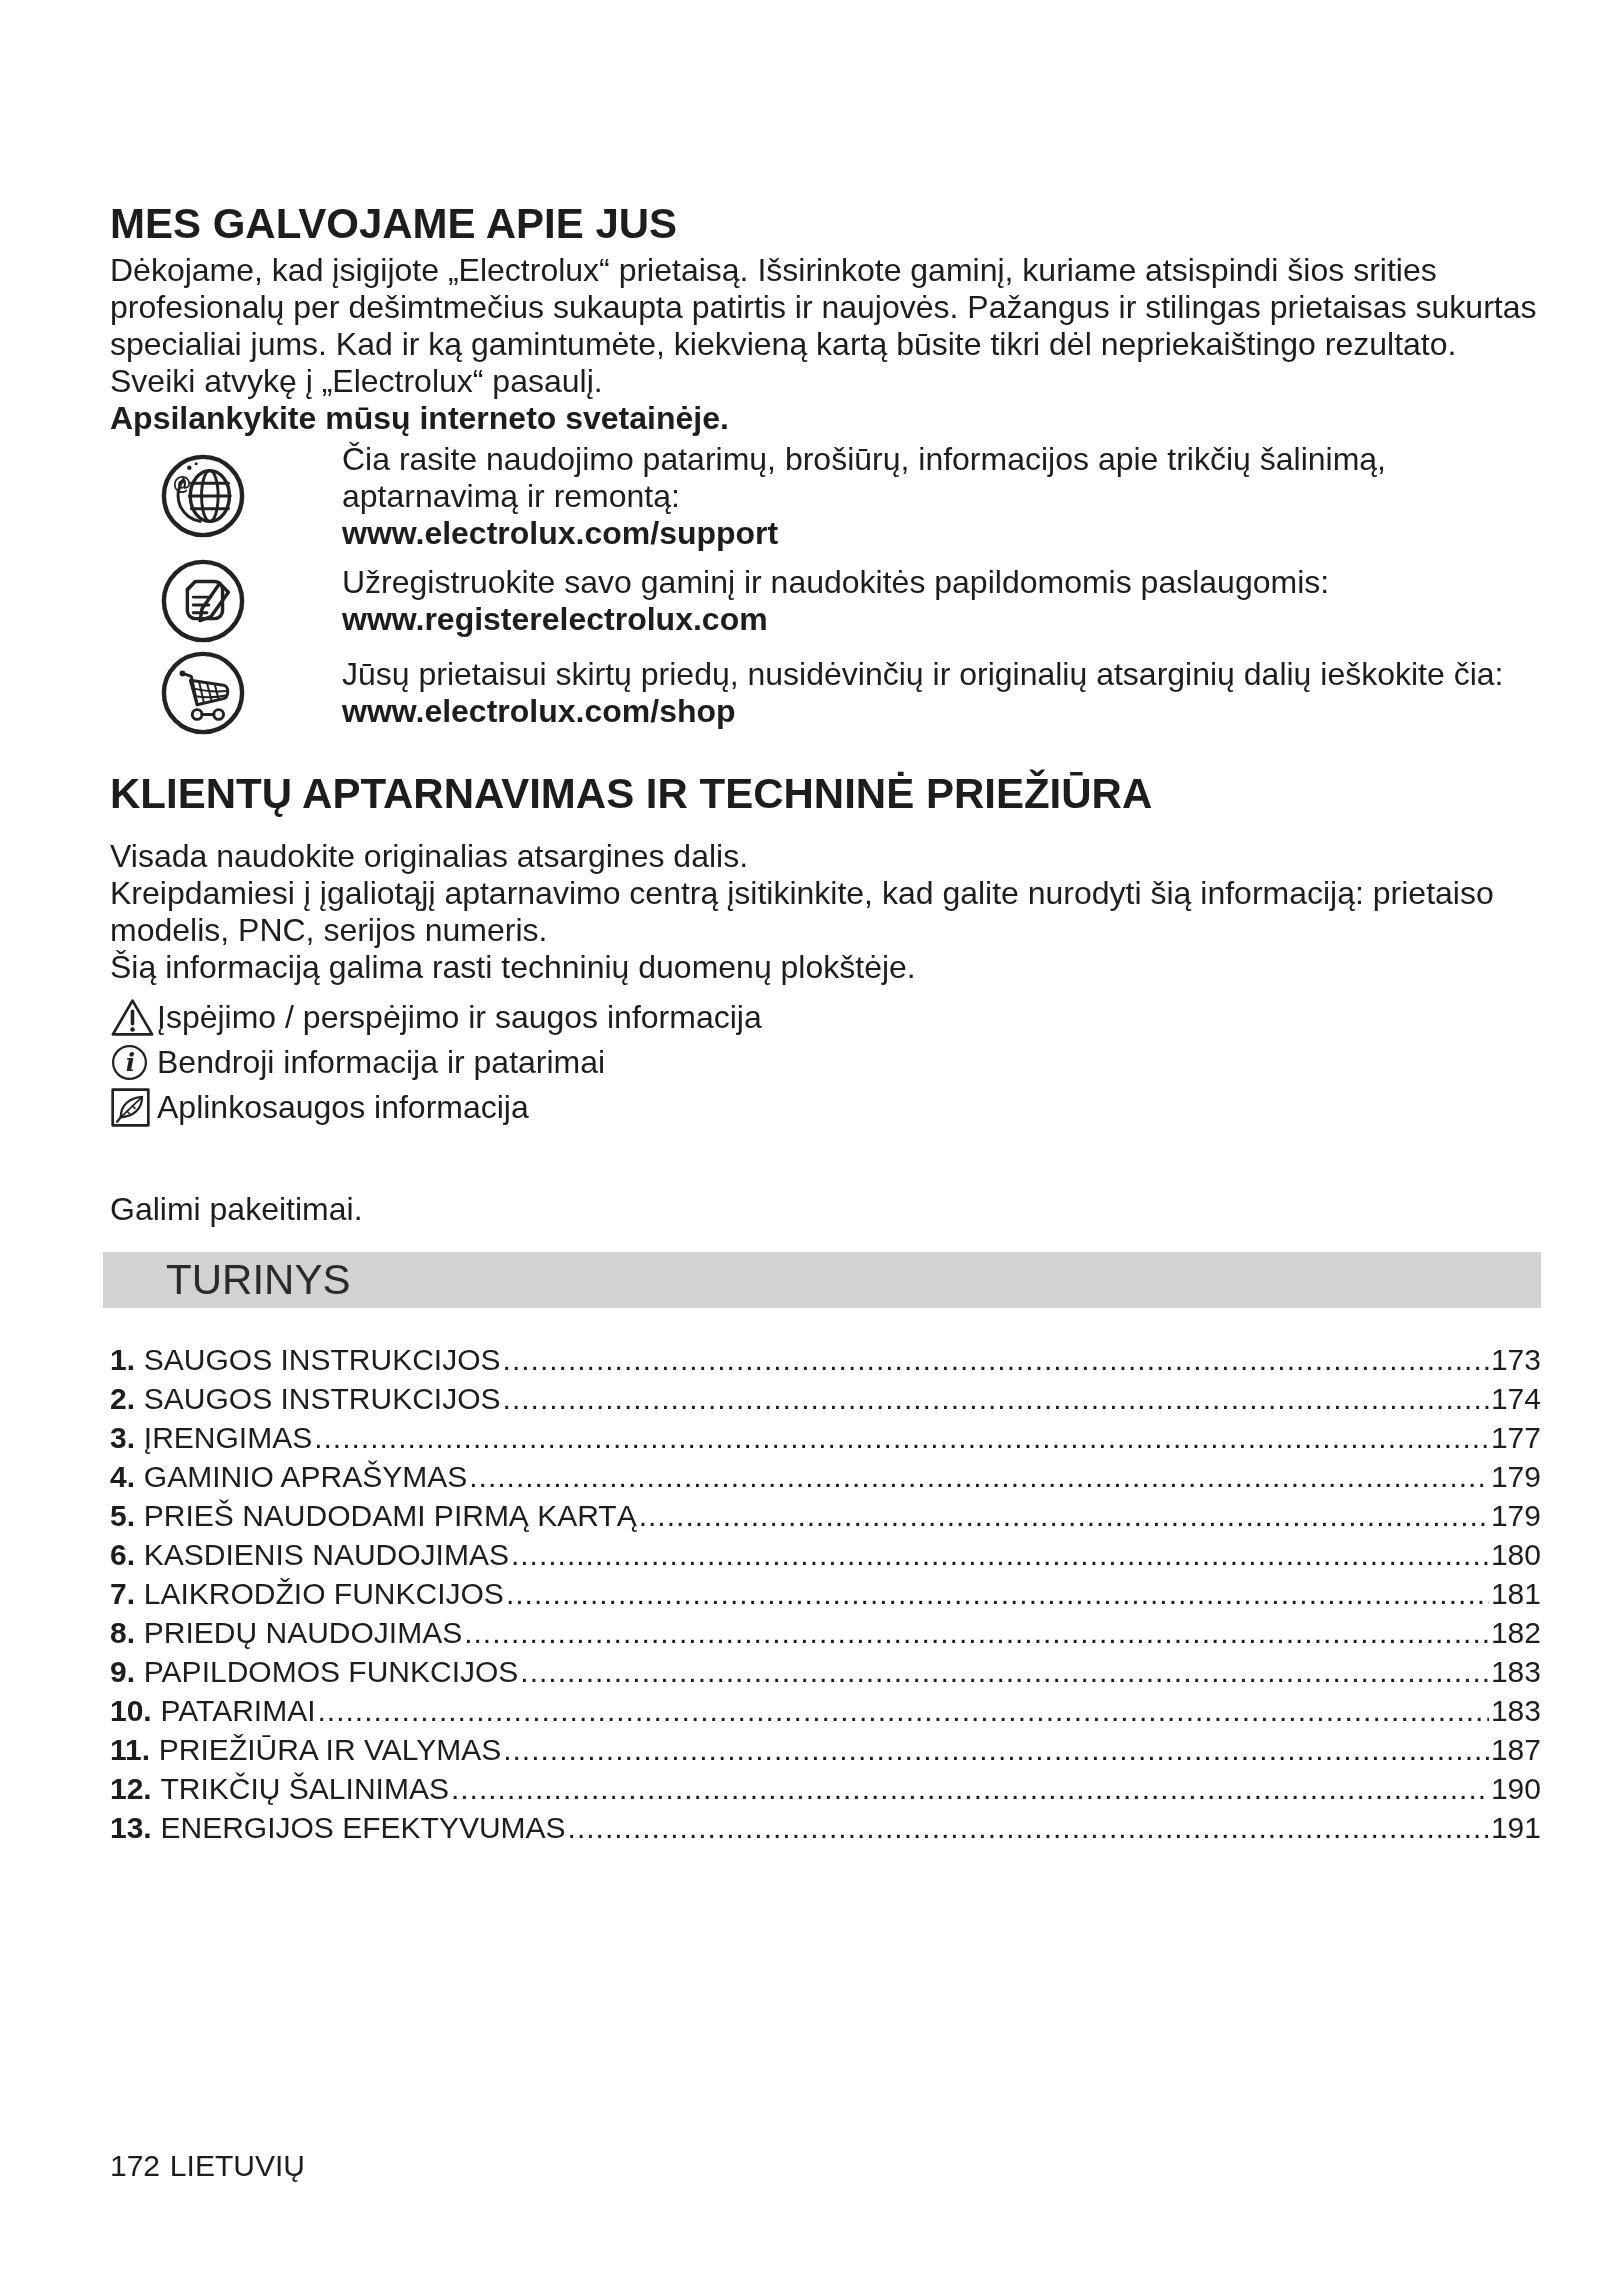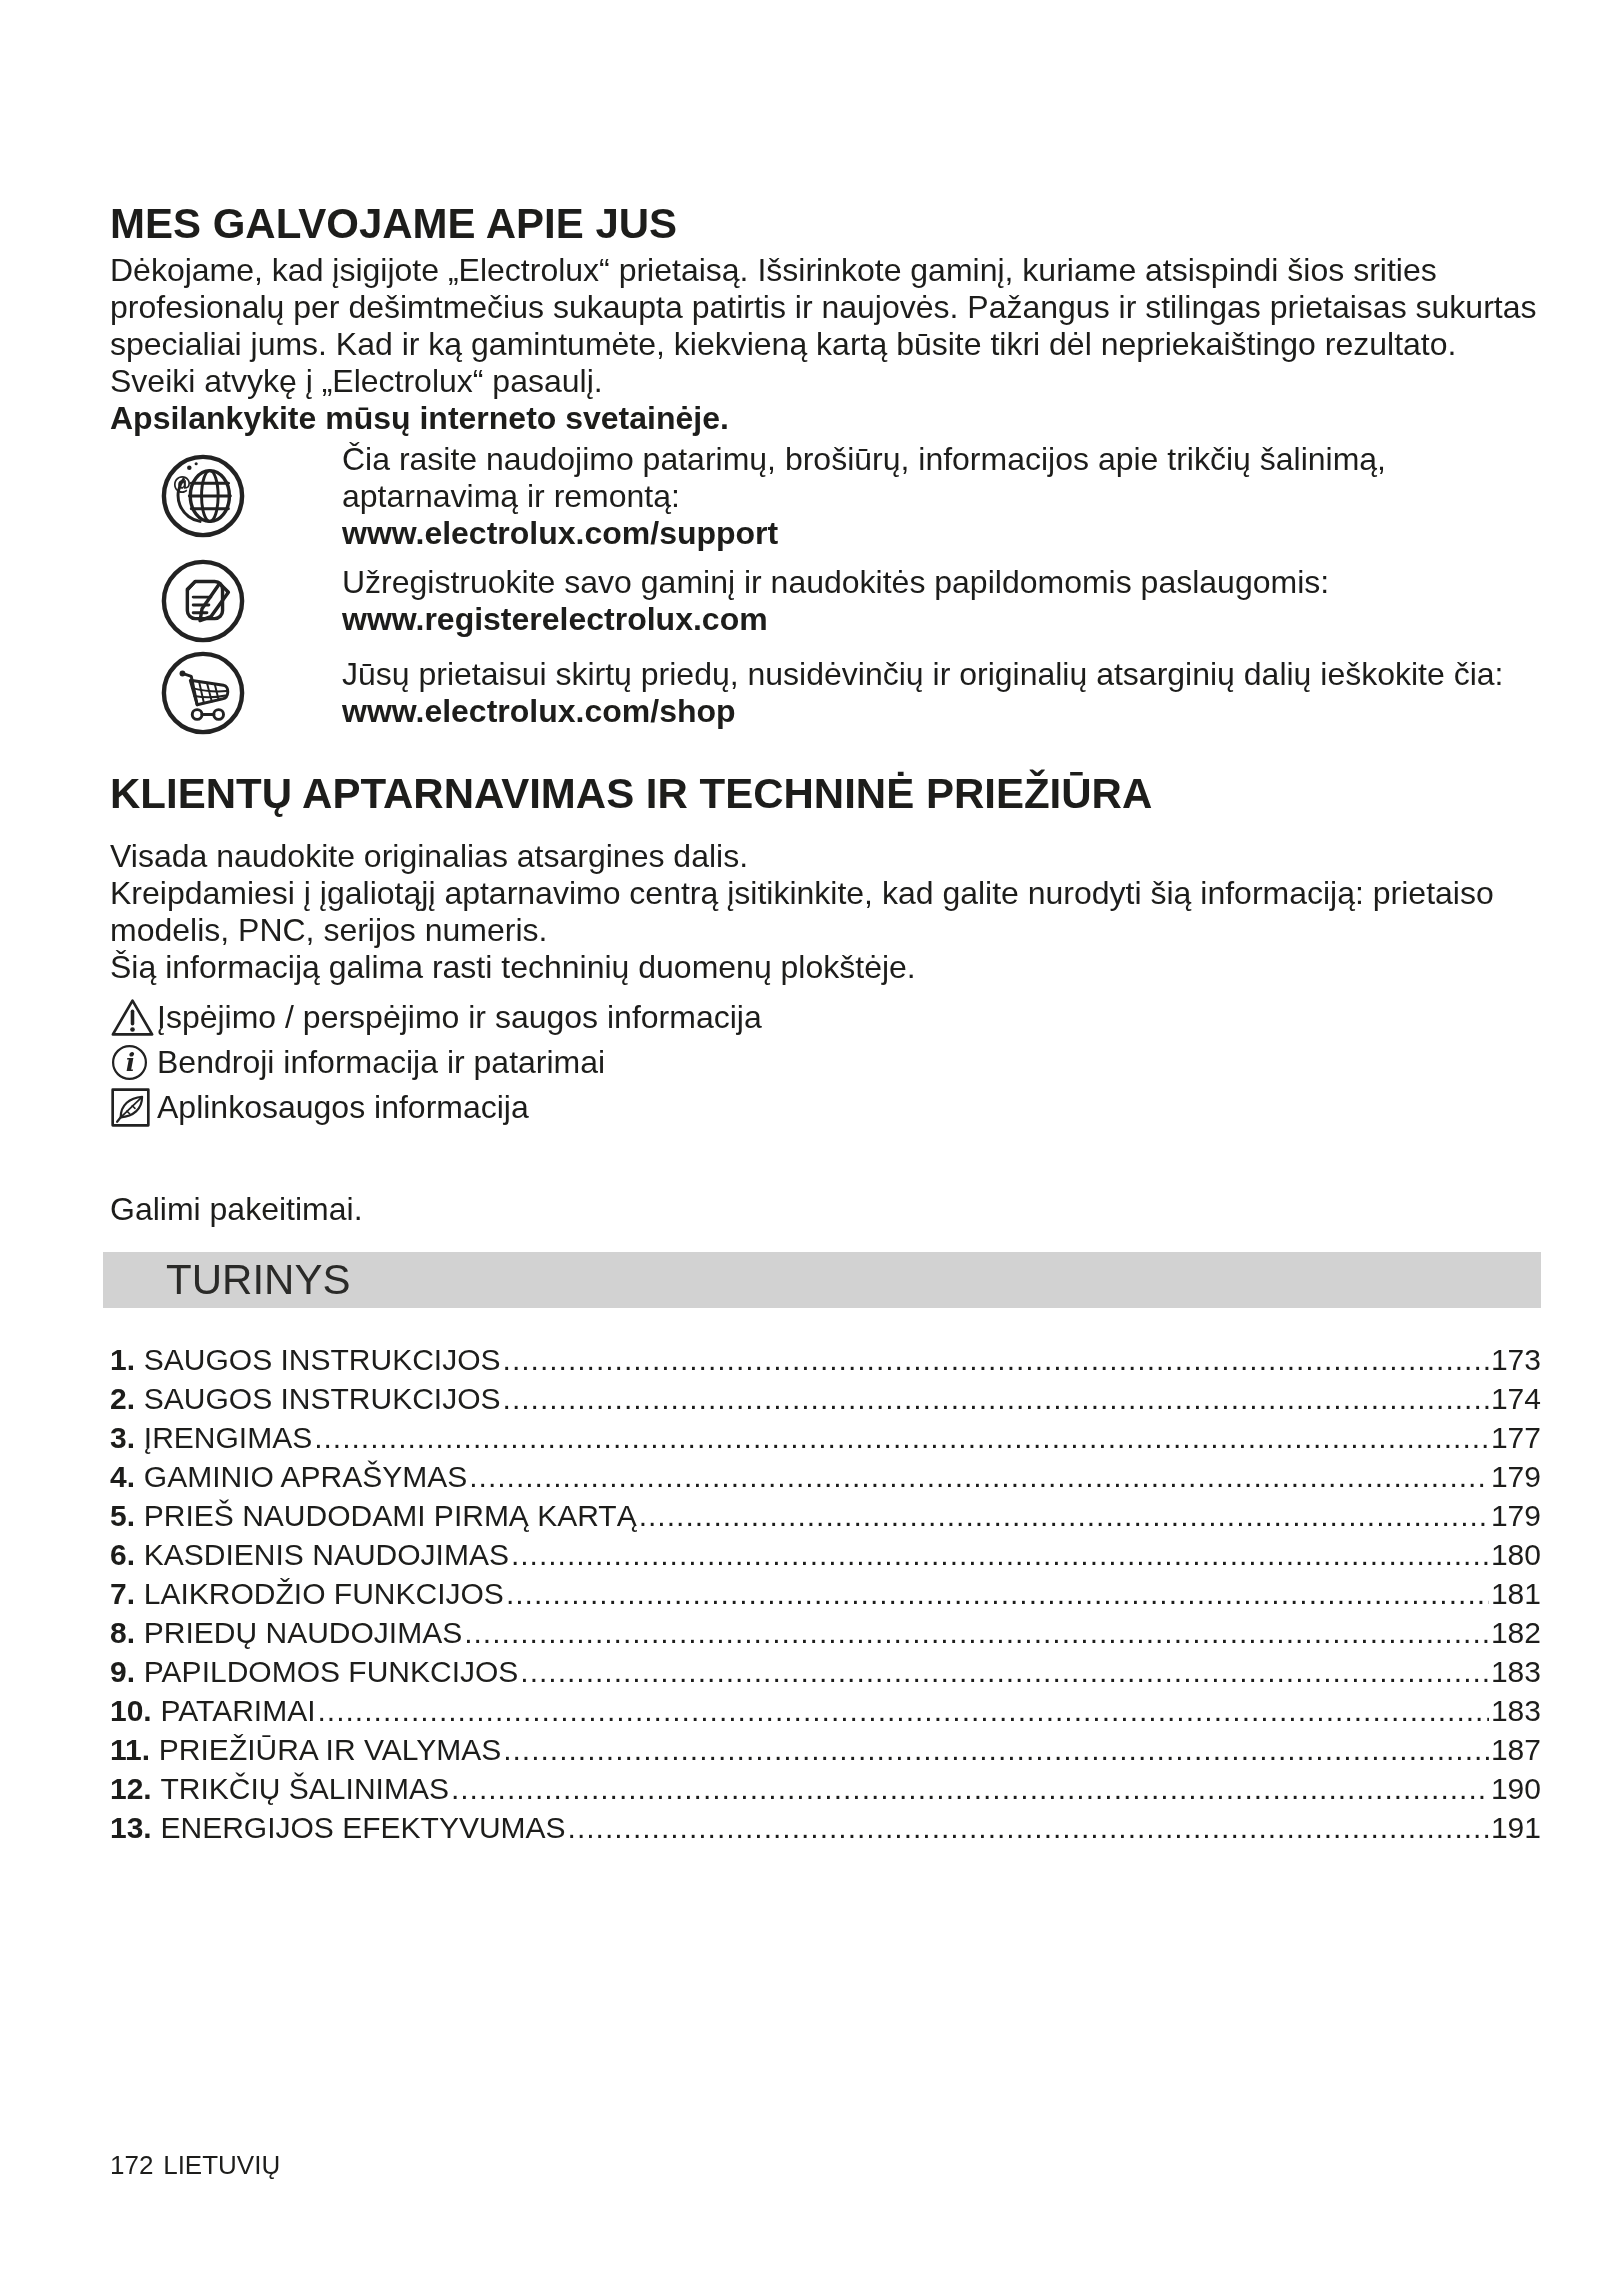--- a/index.html
+++ b/index.html
@@ -104,21 +104,21 @@
   }
   .toc-dots::after {
     content: "................................................................................................................................................................................................";
   }
   .toc-page { flex: none; }
 
   .footer {
     position: absolute;
     left: 110px;
     top: 2147px;
-    font-size: 26px;
+    font-size: 30px;
     line-height: 37px;
     display: flex;
     gap: 9.8px;
   }
 
   .stroke {
     fill: none;
     stroke: #222222;
     stroke-linecap: round;
     stroke-linejoin: round;

